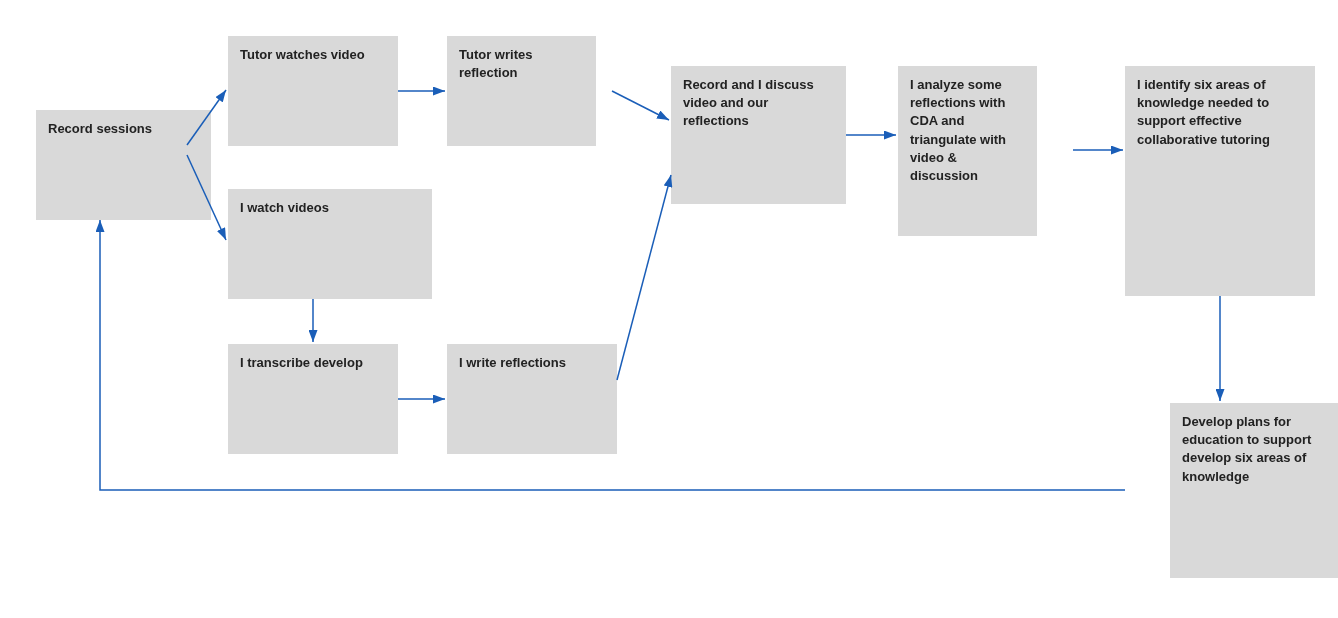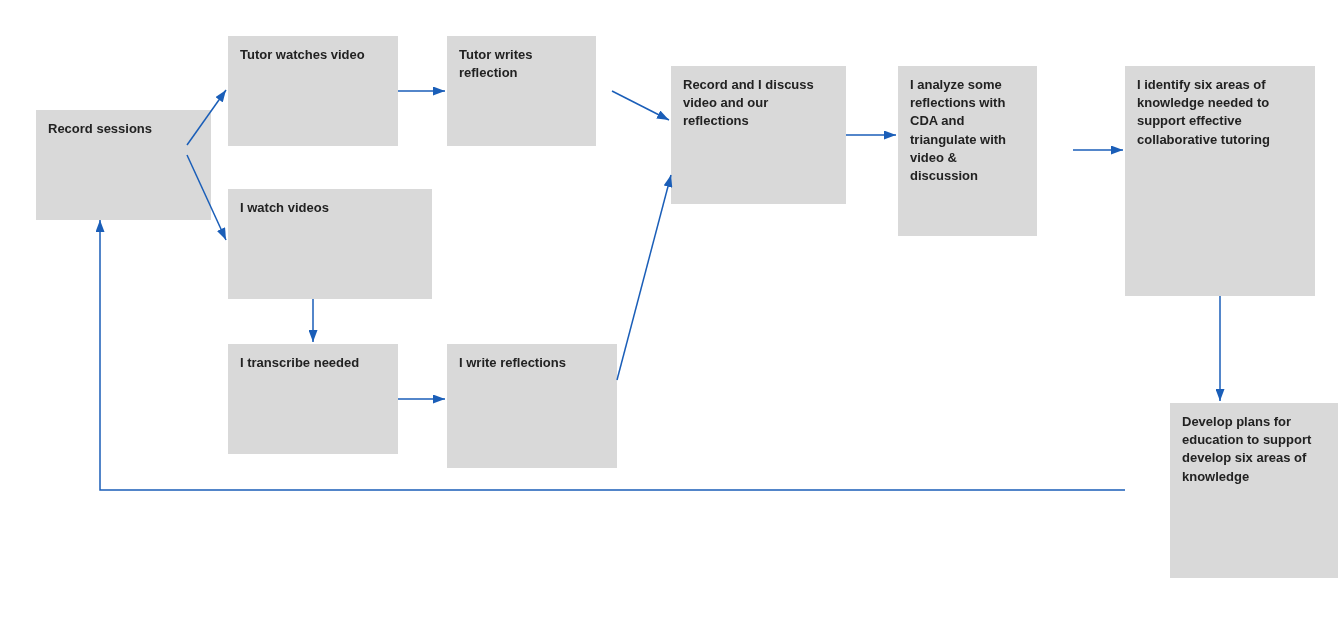--- a/index.html
+++ b/index.html
@@ -54,24 +54,24 @@
 
   <div class="box" style="left:228px;top:189px;width:204px;height:110px;">
     <span>I watch videos</span>
   </div>
 
   <div class="box" style="left:447px;top:36px;width:149px;height:110px;">
     <span>Tutor writes reflection</span>
   </div>
 
   <div class="box" style="left:228px;top:344px;width:170px;height:110px;">
-    <span>I transcribe needed</span>
+    <span>I transcribe develop</span>
   </div>
 
-  <div class="box" style="left:447px;top:344px;width:170px;height:124px;">
+  <div class="box" style="left:447px;top:344px;width:170px;height:110px;">
     <span>I write reflections</span>
   </div>
 
   <div class="box" style="left:671px;top:66px;width:175px;height:138px;">
     <span>Record and I discuss video and our reflections</span>
   </div>
 
   <div class="box" style="left:898px;top:66px;width:139px;height:170px;">
     <span>I analyze some reflections with CDA and triangulate with video &amp; discussion</span>
   </div>

